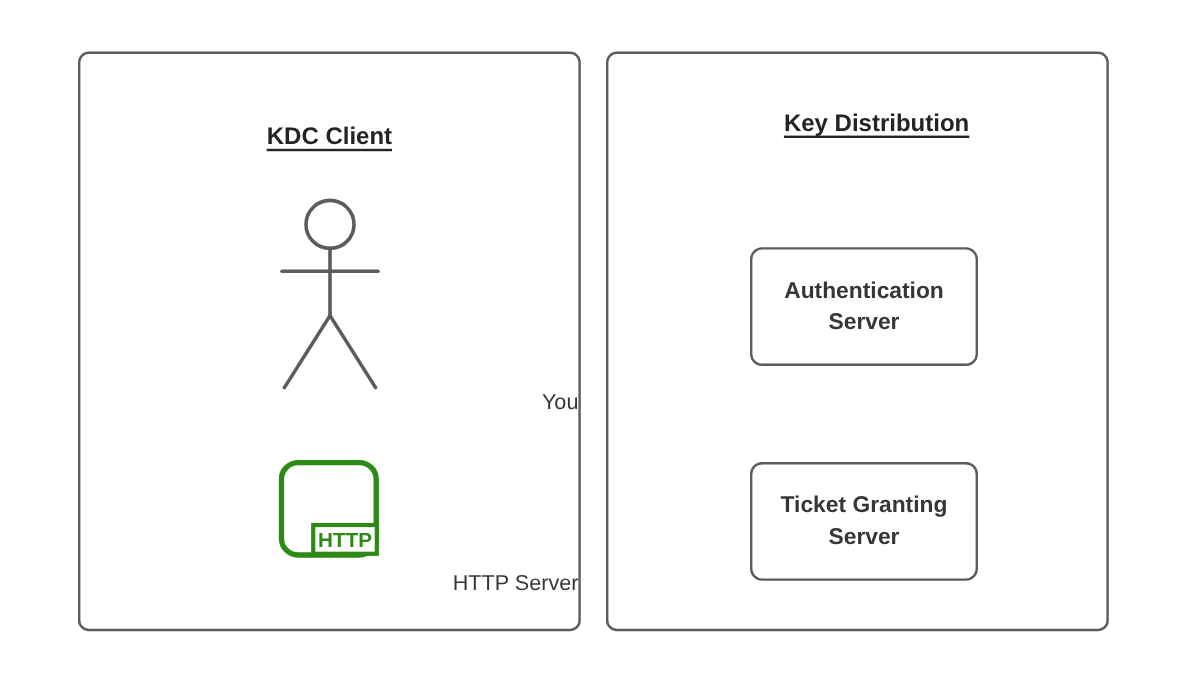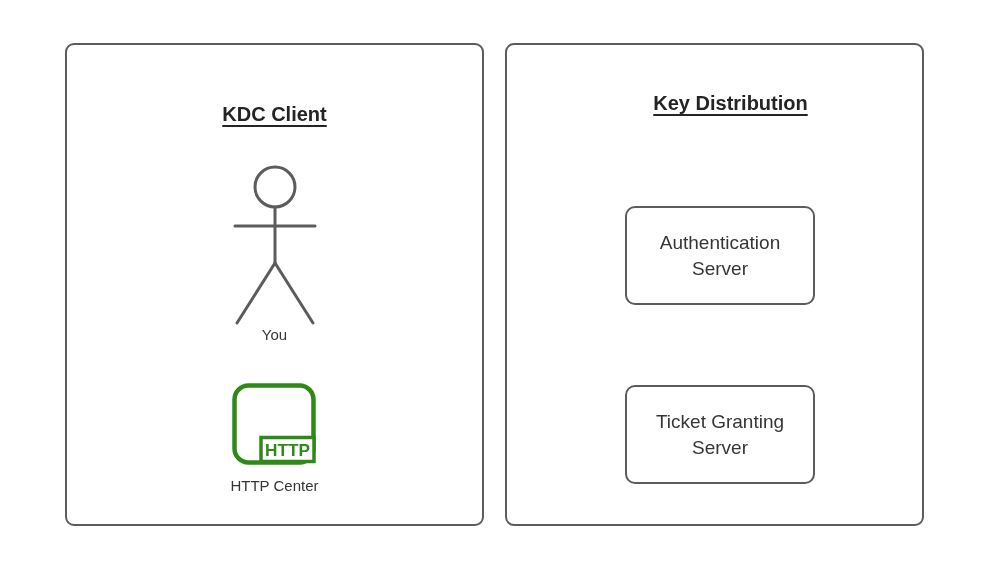--- a/index.html
+++ b/index.html
@@ -36,22 +36,22 @@
     color:var(--title-color);
     text-decoration:underline;
     text-decoration-thickness:2px;
     text-underline-offset:4px;
   }
   .panel.left .panel-title{top:56px;}
   .panel.right .panel-title{top:45px;}
   .tline{display:block;padding-left:32px;}
   .caption{
     position:absolute;left:0;right:0;
-    text-align:center;
-    font-size:15px;
+    text-align:right;
+    font-size:18px;
     color:var(--text-dark);
     line-height:24px;
   }
   .caption.you{top:278px;}
   .caption.svc{top:429px;}
   .actor-svg{position:absolute;left:158px;top:115px;}
   .http-svg{position:absolute;left:165px;top:338px;}
   .server-box{
     position:absolute;left:118px;
     width:190px;height:99px;
@@ -60,21 +60,21 @@
     border-radius:10px;
     background:var(--bg);
     display:flex;flex-direction:column;
     align-items:center;justify-content:center;
     font-size:19px;line-height:26px;
     color:var(--text-dark);
     text-align:center;
   }
   .server-box.auth{top:161px;}
   .server-box.tgs{top:340px;justify-content:center;}
-  .sline{display:block;}
+  .sline{display:block;font-weight:bold;}
 </style>
 </head>
 <body>
 
 <div class="canvas">
 
   <section class="panel left">
     <h2 class="panel-title">KDC Client</h2>
 
     <svg class="actor-svg" width="100" height="170" viewBox="0 0 100 170">
@@ -88,21 +88,21 @@
     </svg>
 
     <div class="caption you">You</div>
 
     <svg class="http-svg" width="86" height="84" viewBox="0 0 86 84">
       <rect x="2.5" y="2.5" width="79" height="77" rx="14" ry="14" fill="none" stroke="#2e8a17" stroke-width="4.5"></rect>
       <rect x="29" y="54.5" width="53" height="24" fill="#ffffff" stroke="#2e8a17" stroke-width="3.5"></rect>
       <text x="55.5" y="73" text-anchor="middle" font-family="Liberation Sans, sans-serif" font-size="17" font-weight="bold" fill="#2e8a17" textLength="45" lengthAdjust="spacingAndGlyphs">HTTP</text>
     </svg>
 
-    <div class="caption svc">HTTP Center</div>
+    <div class="caption svc">HTTP Server</div>
   </section>
 
   <section class="panel right">
     <h2 class="panel-title">
       <span class="tline">Key Distribution</span>
     </h2>
 
     <div class="server-box auth">
       <span class="sline">Authentication</span>
       <span class="sline">Server</span>

